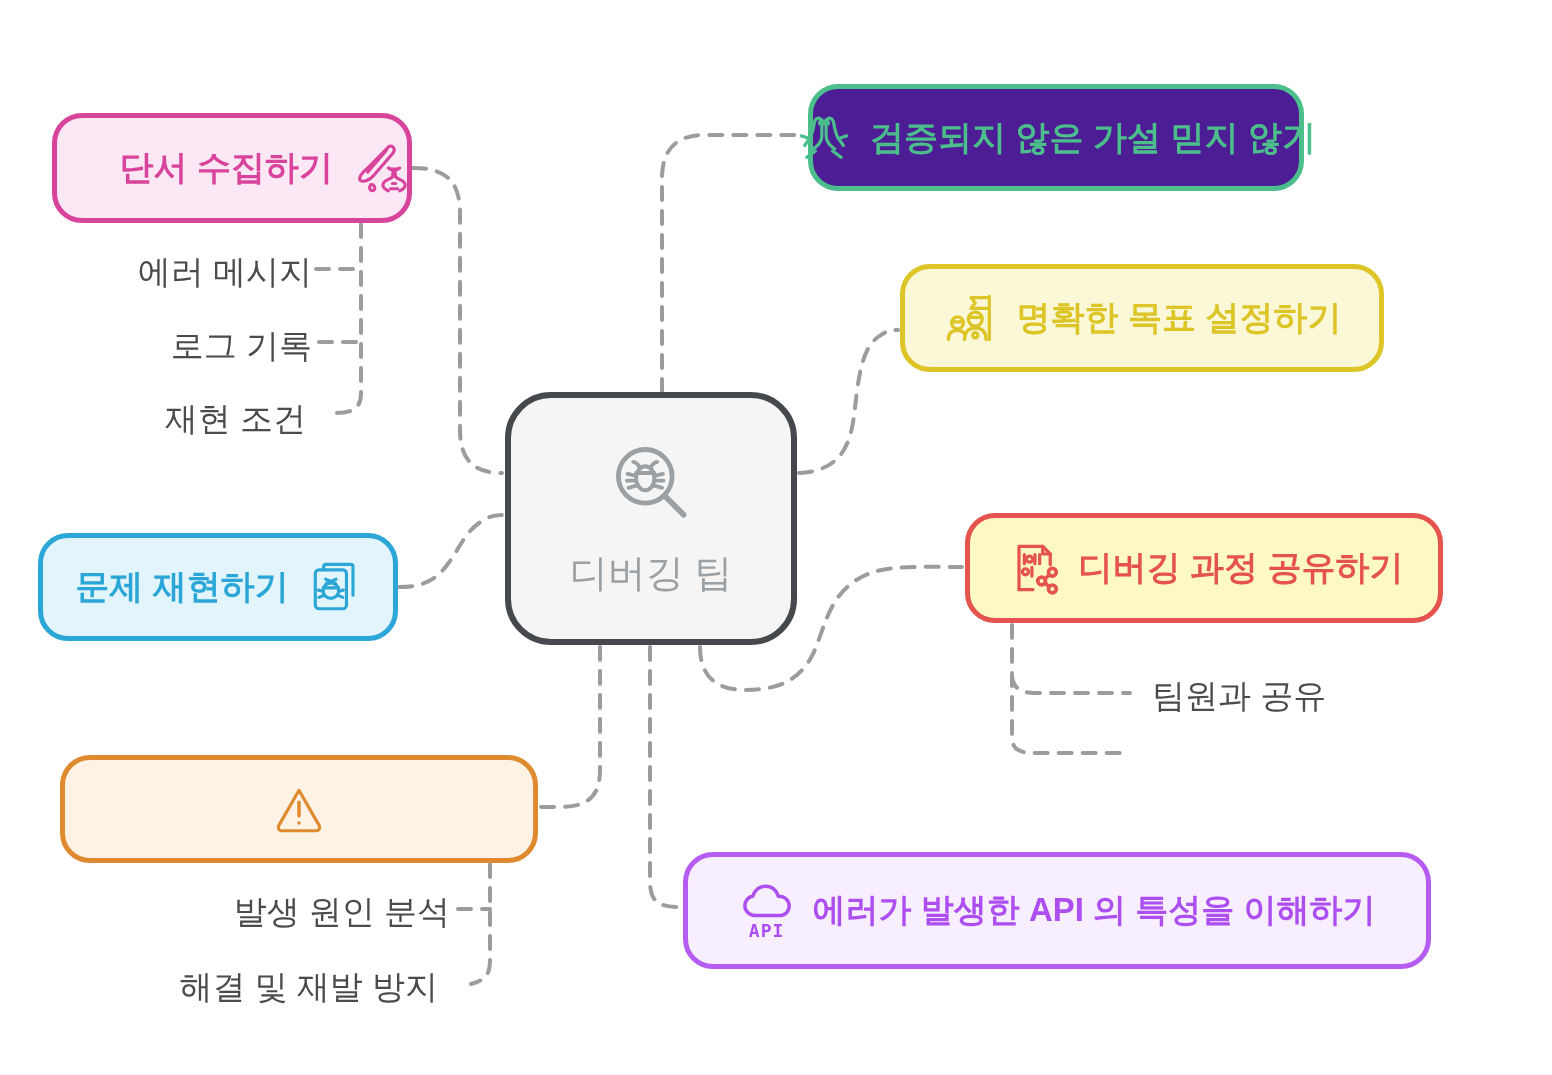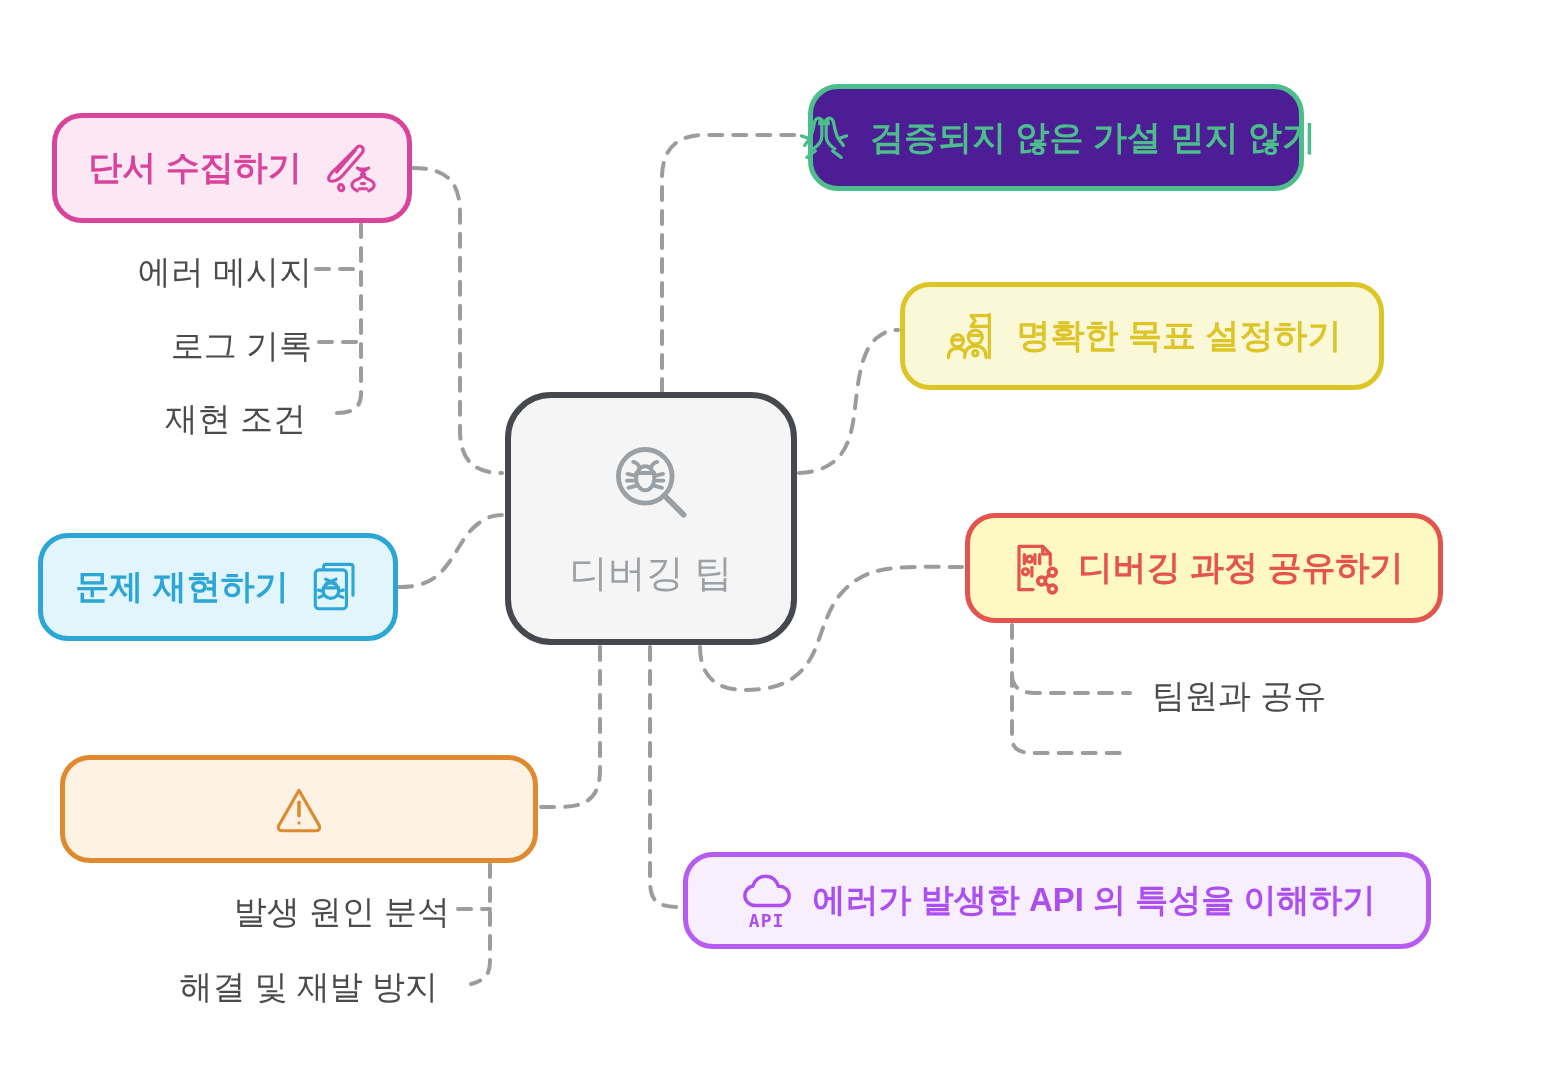--- a/index.html
+++ b/index.html
@@ -12,27 +12,27 @@
   }
   #connectors{position:absolute;left:0;top:0;z-index:0;}
   .node{
     position:absolute;z-index:2;
     display:flex;align-items:center;justify-content:center;
     gap:18px;box-sizing:border-box;
     border:5px solid #000;border-radius:30px;
     font-size:34px;font-weight:600;white-space:nowrap;
   }
   .node .icon{flex:0 0 auto;display:flex;flex-direction:column;align-items:center;line-height:1;}
-  .node-clues   {left:52px;  top:113px; width:360px; height:110px; border-color:#d8449c; background:#fce8f5; color:#d8449c;}
+  .node-clues   {left:52px;  top:113px; width:360px; height:110px; border-color:#d8449c; background:#fce8f5; color:#d8449c;justify-content:flex-end;}
   .node-hypo    {left:808px; top:84px;  width:496px; height:107px; border-color:#4cbe8c; background:#4c1d95; color:#4cbe8c;}
-  .node-goal    {left:900px; top:282px; width:484px; height:108px; border-color:#ddc427; background:#fbf8d8; color:#ddc427;}
+  .node-goal    {left:900px; top:264px; width:484px; height:108px; border-color:#ddc427; background:#fbf8d8; color:#ddc427;}
   .node-share   {left:965px; top:513px; width:478px; height:110px; border-color:#e4534e; background:#fef9c3; color:#e4534e;}
   .node-repro   {left:38px;  top:533px; width:360px; height:108px; border-color:#2ba6d6; background:#e2f5fc; color:#2ba6d6;}
   .node-retro   {left:60px;  top:755px; width:478px; height:108px; border-color:#df8a2e; background:#fdf2e3; color:#df8a2e;}
-  .node-api     {left:683px; top:852px; width:748px; height:97px; border-color:#b55cf2; background:#f8effe; color:#ad4ff0; font-size:33px;}
+  .node-api     {left:683px; top:852px; width:748px; height:117px; border-color:#b55cf2; background:#f8effe; color:#ad4ff0; font-size:33px;}
   .node-center{
     left:505px;top:392px;width:292px;height:253px;
     border:6px solid #45494d;border-radius:46px;background:#f5f5f5;color:#9ba0a4;
     flex-direction:column;font-size:38px;font-weight:500;
   }
   .sub{
     position:absolute;z-index:2;
     font-size:33px;font-weight:500;color:#4b4b4b;white-space:nowrap;
   }
   .sub-err  {right:1240px;top:250px;}

